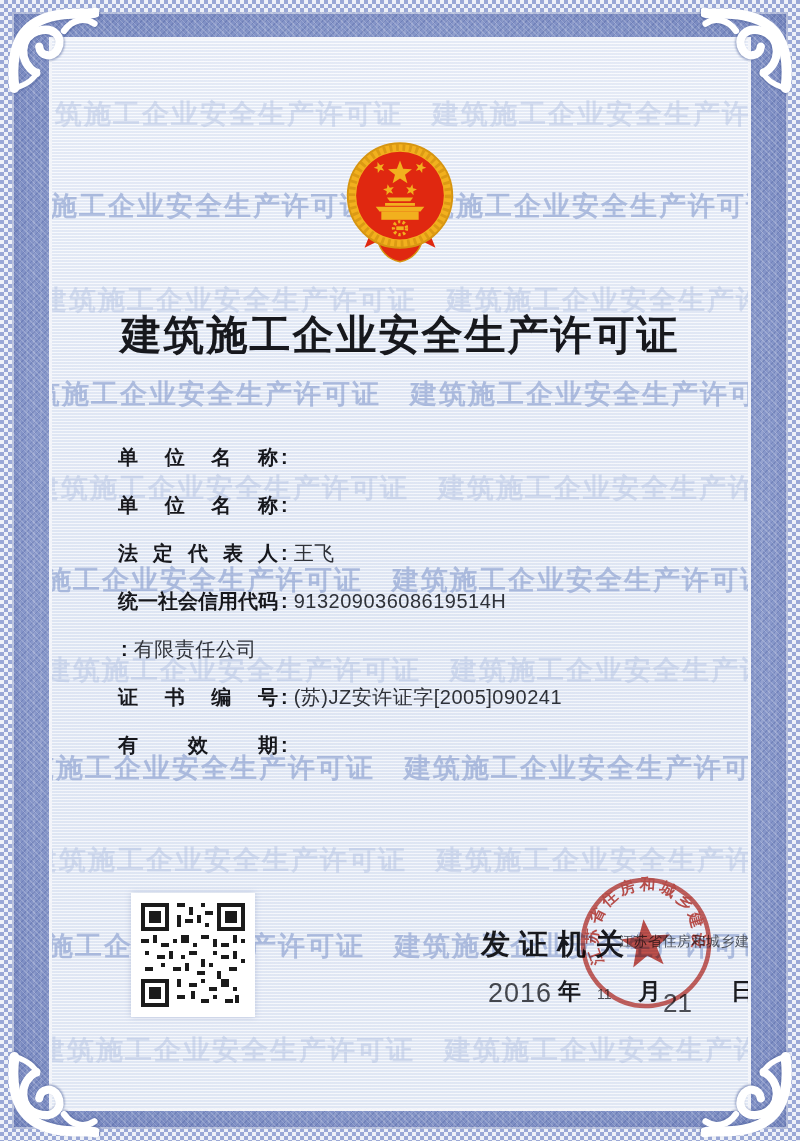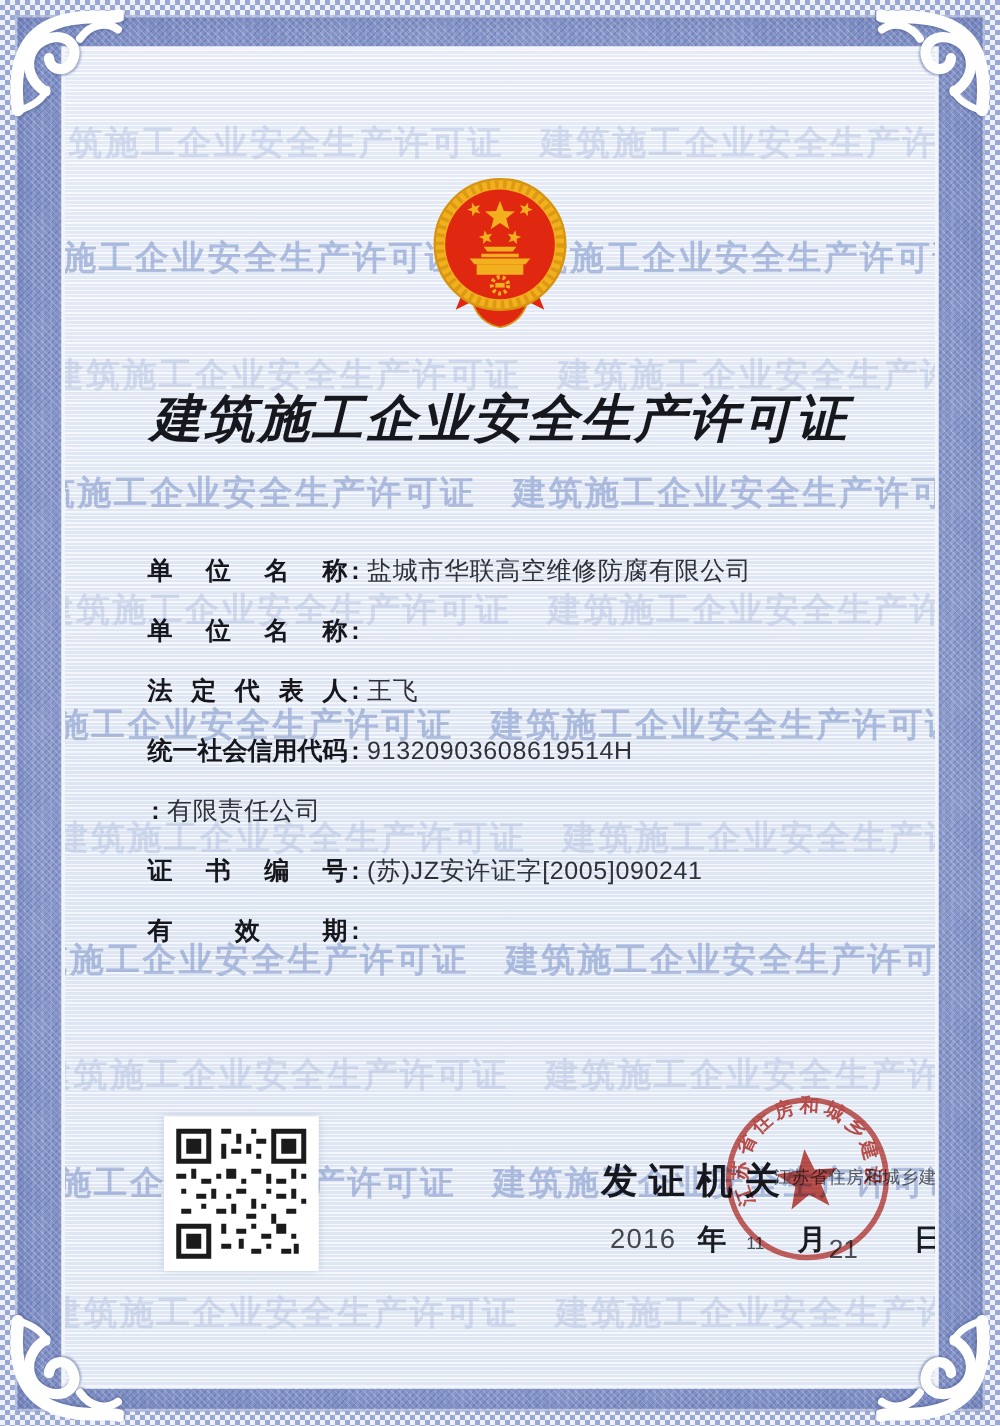--- a/index.html
+++ b/index.html
@@ -42,21 +42,21 @@
     position:absolute;left:0;width:200%;white-space:nowrap;z-index:1;
     font-size:27px;font-weight:700;letter-spacing:2px;pointer-events:none;
   }
   .wm.light{color:rgba(166,182,221,.40);}
   .wm.dark{color:rgba(122,146,200,.55);}
 
   .emblem{position:absolute;top:99px;left:50%;transform:translateX(-50%);z-index:2;}
 
   .title{
     position:absolute;top:268px;left:0;right:0;z-index:2;text-align:center;
-    font-size:41px;font-weight:900;color:#17181d;letter-spacing:2px;font-style:italic;
+    font-size:41px;font-weight:900;color:#17181d;letter-spacing:2px;
   }
 
   .fields{position:absolute;top:404px;left:66px;right:36px;z-index:2;}
   .frow{display:flex;align-items:flex-start;height:48px;}
   .flabel{
     display:inline-block;width:160px;flex:0 0 160px;
     font-size:20px;font-weight:700;color:#16171c;
     text-align:justify;text-align-last:justify;text-justify:inter-character;
     line-height:26px;
   }
@@ -69,25 +69,25 @@
     position:absolute;left:429px;top:885px;z-index:2;
     font-size:29px;font-weight:800;color:#17181d;letter-spacing:9px;white-space:nowrap;
   }
   .issuer-authority{
     position:absolute;left:567px;top:893px;z-index:2;
     font-size:14px;font-weight:400;color:#50555f;letter-spacing:.5px;white-space:nowrap;
   }
   .dateline{position:absolute;left:0;top:0;z-index:2;}
   .d-num{position:absolute;color:#43464d;font-weight:400;}
   .d-unit{position:absolute;color:#1a1b20;font-weight:700;font-size:23px;}
-  .d-year{left:436px;top:938px;font-size:22px;letter-spacing:1px;}
+  .d-year{left:436px;top:938px;font-size:27px;letter-spacing:1px;}
   .d-yu{left:506px;top:936px;}
   .d-month{left:545px;top:946px;font-size:14px;color:#4a4d55;}
   .d-mu{left:586px;top:936px;}
-  .d-day{left:611px;top:948px;font-size:21px;color:#4a4d55;}
+  .d-day{left:611px;top:948px;font-size:26px;color:#4a4d55;}
   .d-du{left:679px;top:936px;}
 
   .seal{
     position:absolute;left:524px;top:833px;z-index:4;
     opacity:.88;mix-blend-mode:multiply;transform:rotate(-6deg);
   }
 </style>
 </head>
 <body>
 
@@ -141,21 +141,20 @@
     <circle cx="60" cy="95" r="7" fill="none" stroke="#f2b01e" stroke-width="3.5" stroke-dasharray="2.5 2.5"></circle>
     <rect x="56" y="93" width="8" height="4" fill="#f2b01e"></rect>
   </svg>
 
   <div class="title">建筑施工企业安全生产许可证</div>
 
   <div class="fields">
     <div class="frow">
       <span class="flabel">单位名称</span>
         <span class="fsep">:</span>
-        <span class="fvalue">盐城市华联高空维修防腐有限公司</span>
     </div>
     <div class="frow">
       <span class="flabel">单位名称</span>
         <span class="fsep">:</span>
     </div>
     <div class="frow">
       <span class="flabel">法定代表人</span>
         <span class="fsep">:</span>
         <span class="fvalue">王飞</span>
     </div>

